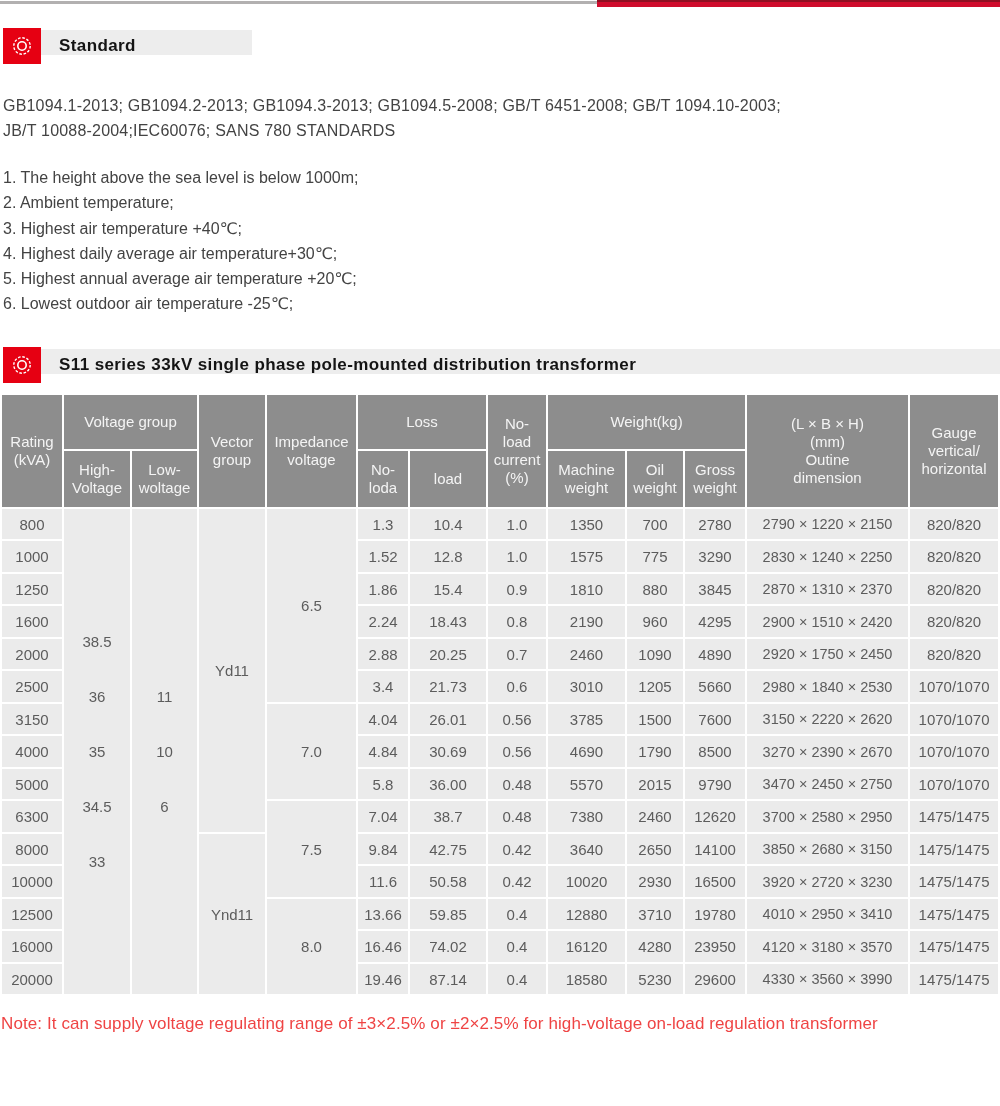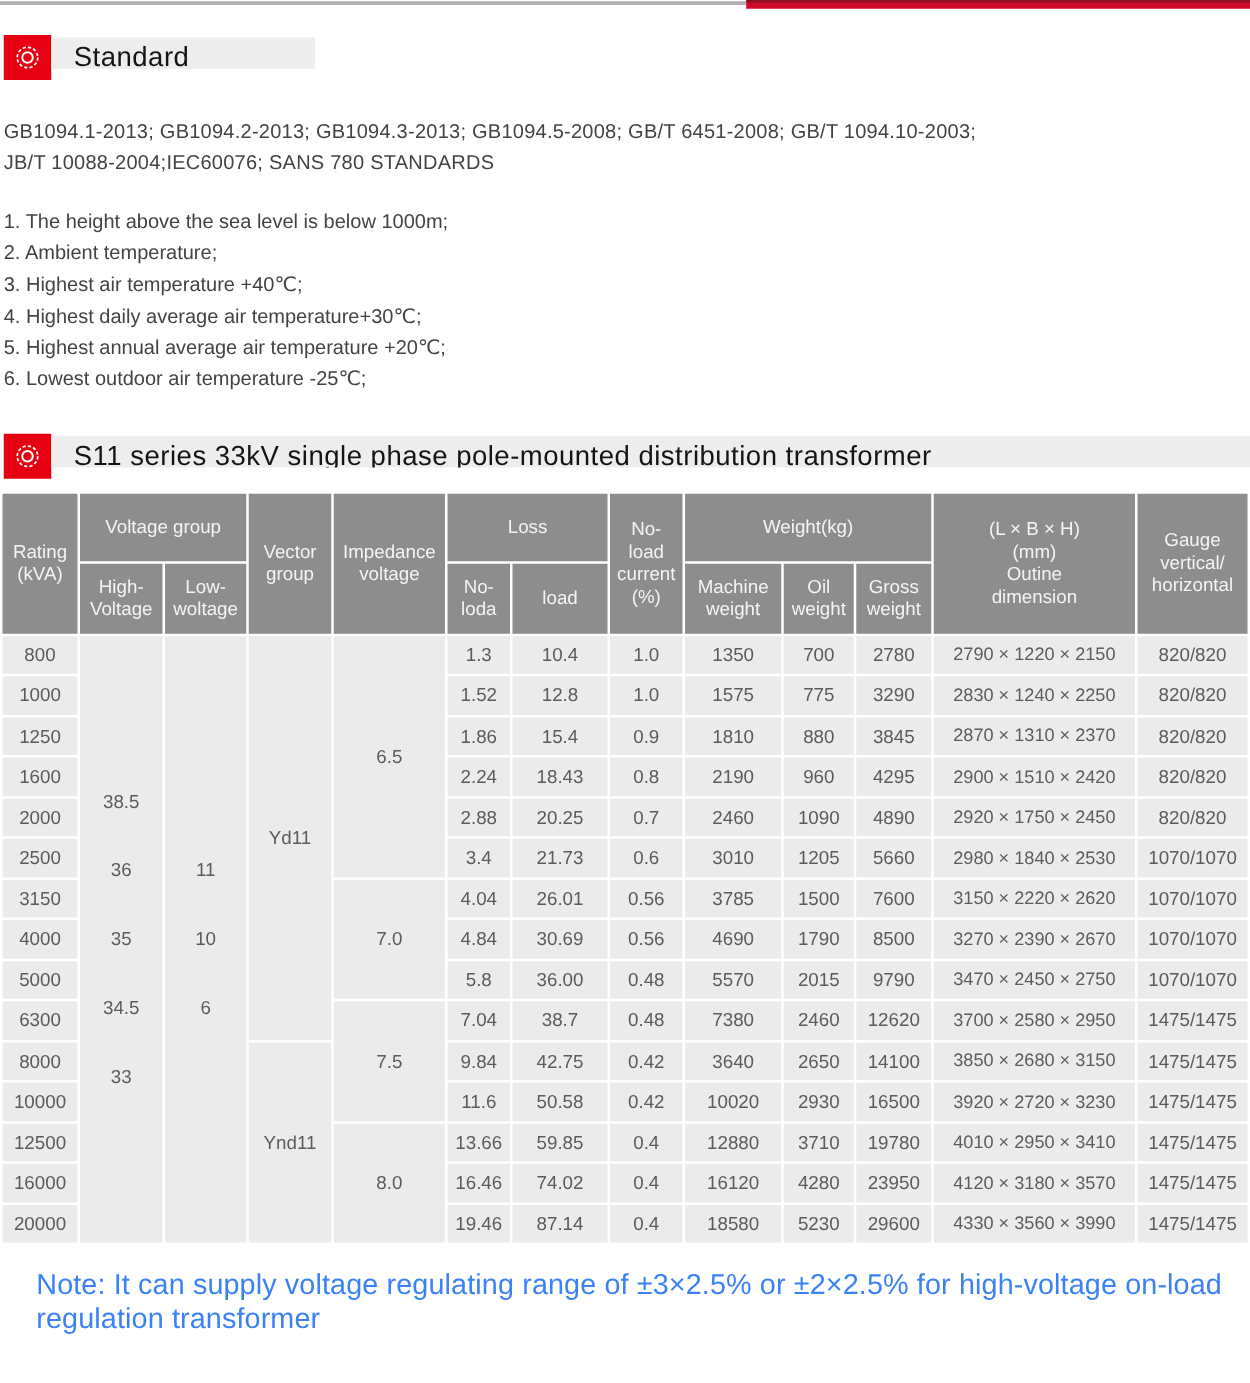--- a/index.html
+++ b/index.html
@@ -12,21 +12,21 @@
   
   .topbar { display:flex; align-items:flex-start; }
   .topbar-gray { width:597px; height:3px; background:#b2b0b0; margin-top:1px; }
   .topbar-red  { width:403px; height:7px; background:#cf0b2c; border-top:2px solid #8e1022; }
 
   
   .section-header { display:flex; margin-left:3px; }
   .sec-icon { width:38px; height:36px; background:#e60012; flex:none;
               display:flex; align-items:center; justify-content:center; }
   .sec-bar { background:#ededed; height:25px; margin-top:2px; line-height:32px;
-             padding-left:18px; font-size:22px; font-weight:normal; color:#141414;
+             padding-left:18px; font-size:17px; font-weight:bold; color:#141414;
              letter-spacing:0.4px; white-space:nowrap; overflow:hidden; }
   #sec1 { margin-top:21px; }
   #sec2 { margin-top:30px; }
   #sec3 { margin-top:30px; }
   .bar1 { width:211px; }
   .bar2 { width:413px; }
   .bar3 { flex:1; }
 
   
   .standards { margin:30px 0 0 3px; font-size:16px; line-height:24.5px;
@@ -44,21 +44,21 @@
   .spec-table thead tr:nth-child(1) th { height:54px; }
   .spec-table thead tr:nth-child(2) th { height:56px; }
   .spec-table td {
     background:#ebebeb; color:#5c5c5c; font-size:15px; text-align:center;
     vertical-align:middle; height:30.5px; padding:0; white-space:pre-line;
     overflow:hidden;
   }
   .spec-table td.multi { line-height:55px; }
   .spec-table td.dim { font-size:14.5px; letter-spacing:0; }
 
-  .note { margin:18px 0 0 1px; font-size:23px; color:#3b82f6; letter-spacing:0.1px;padding-left:28px; }
+  .note { margin:18px 0 0 1px; font-size:17px; color:#ef4444; letter-spacing:0.1px; }
 </style>
 </head>
 <body>
 
 <div class="page">
 
   <div class="topbar">
     <div class="topbar-gray"></div>
     <div class="topbar-red"></div>
   </div>

